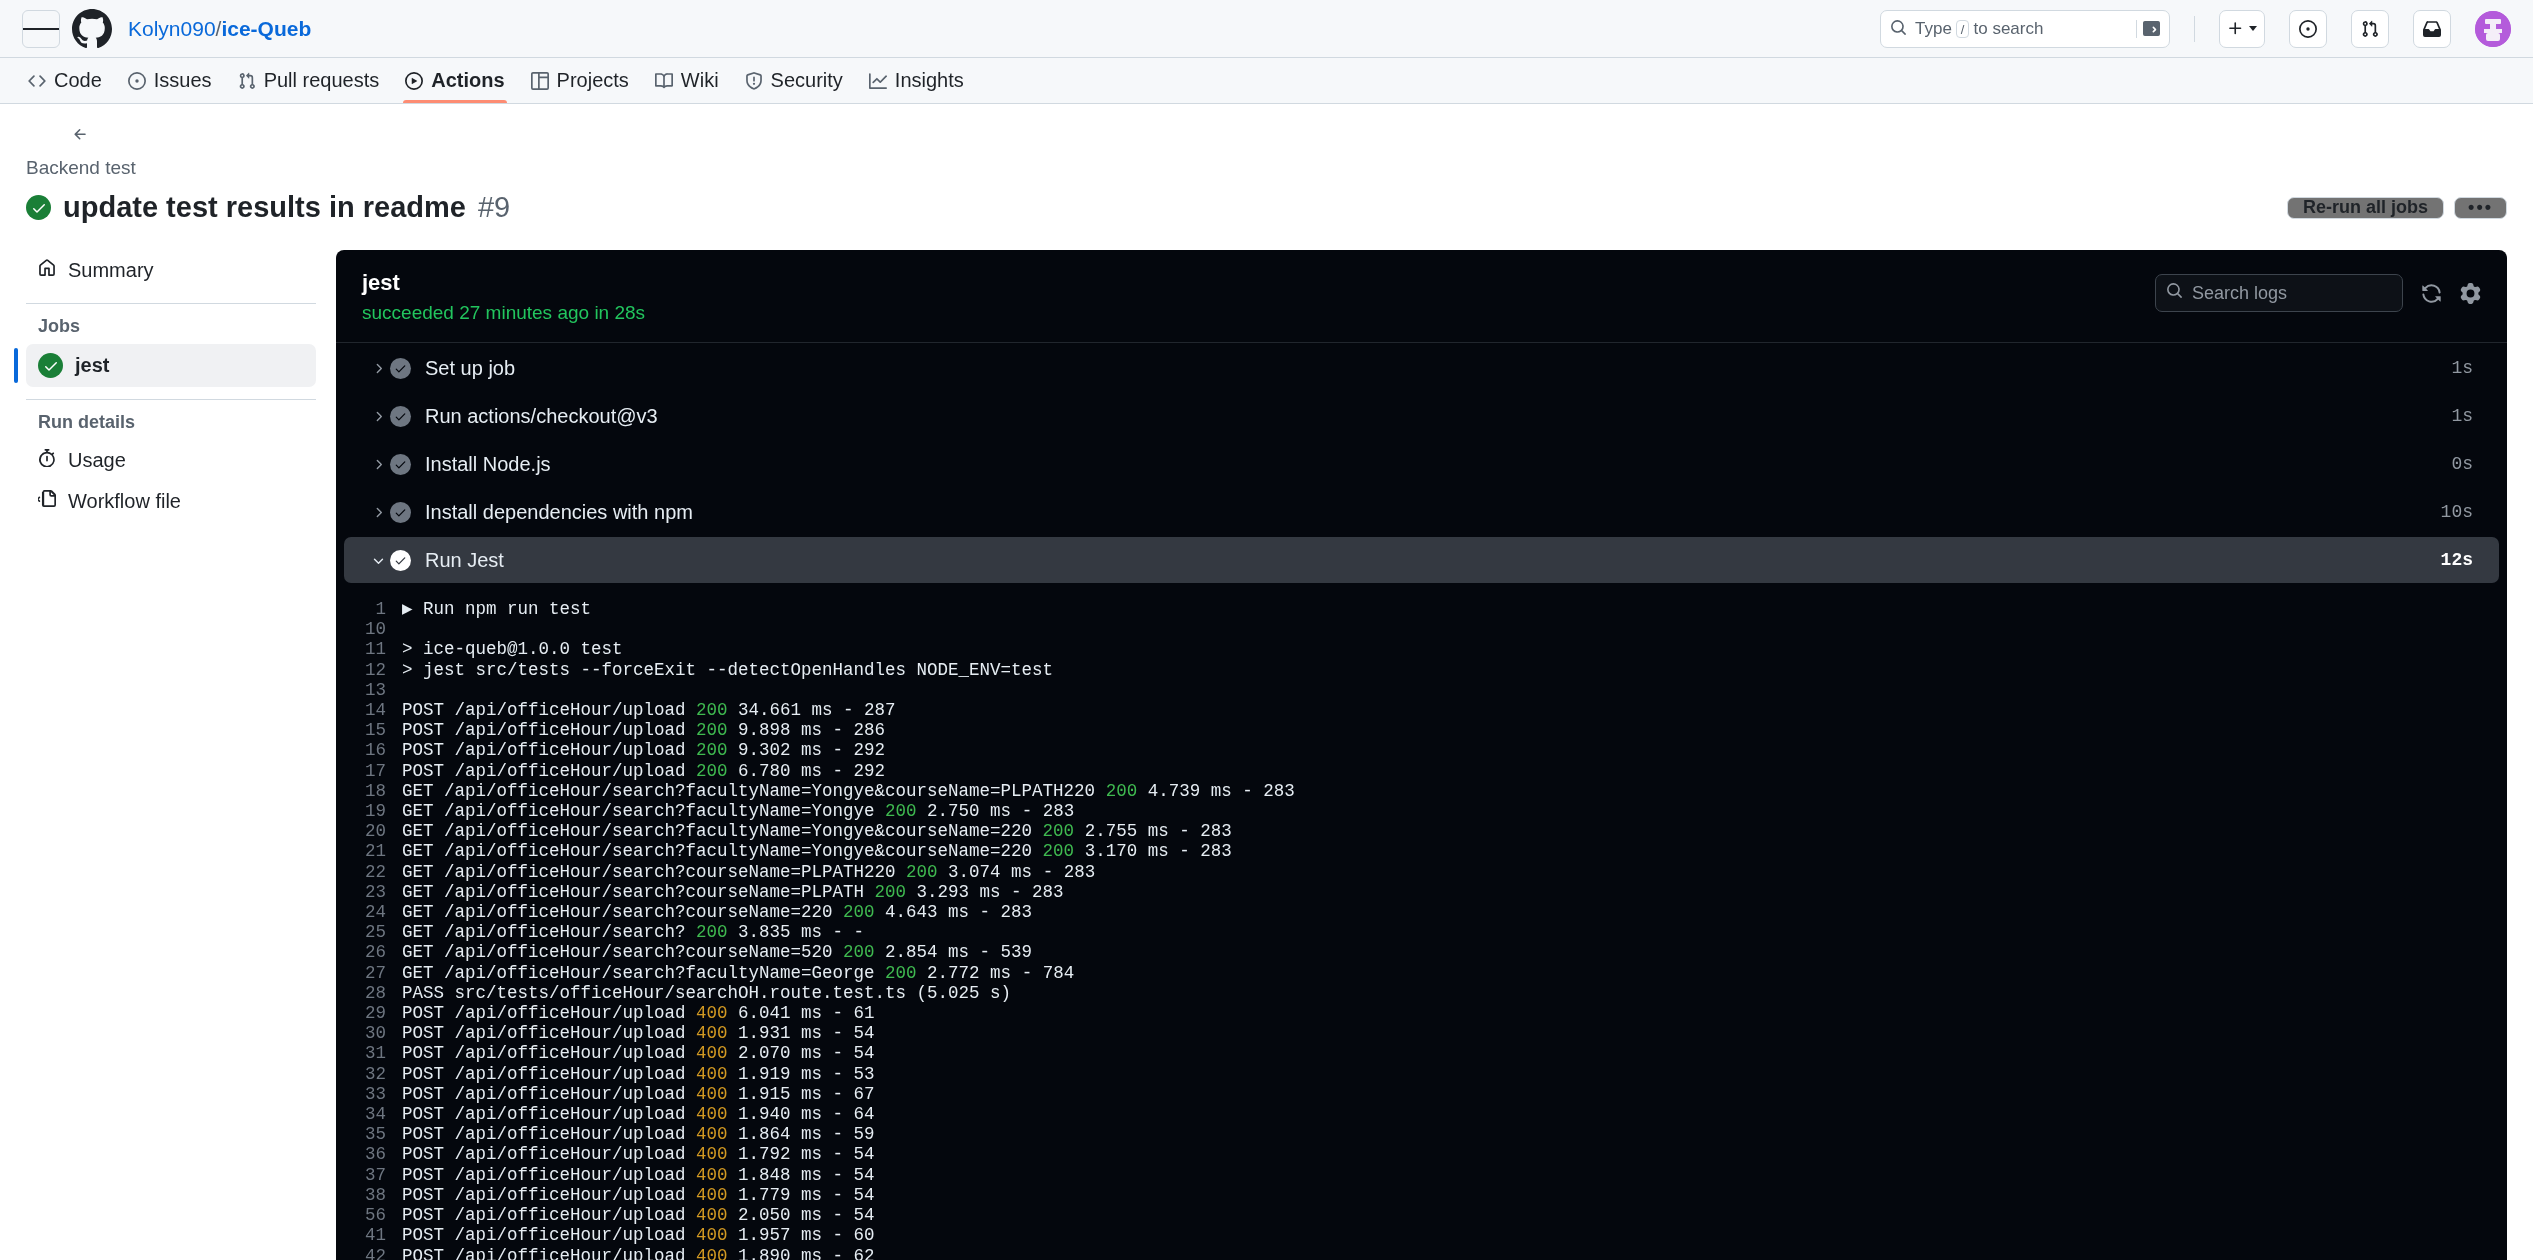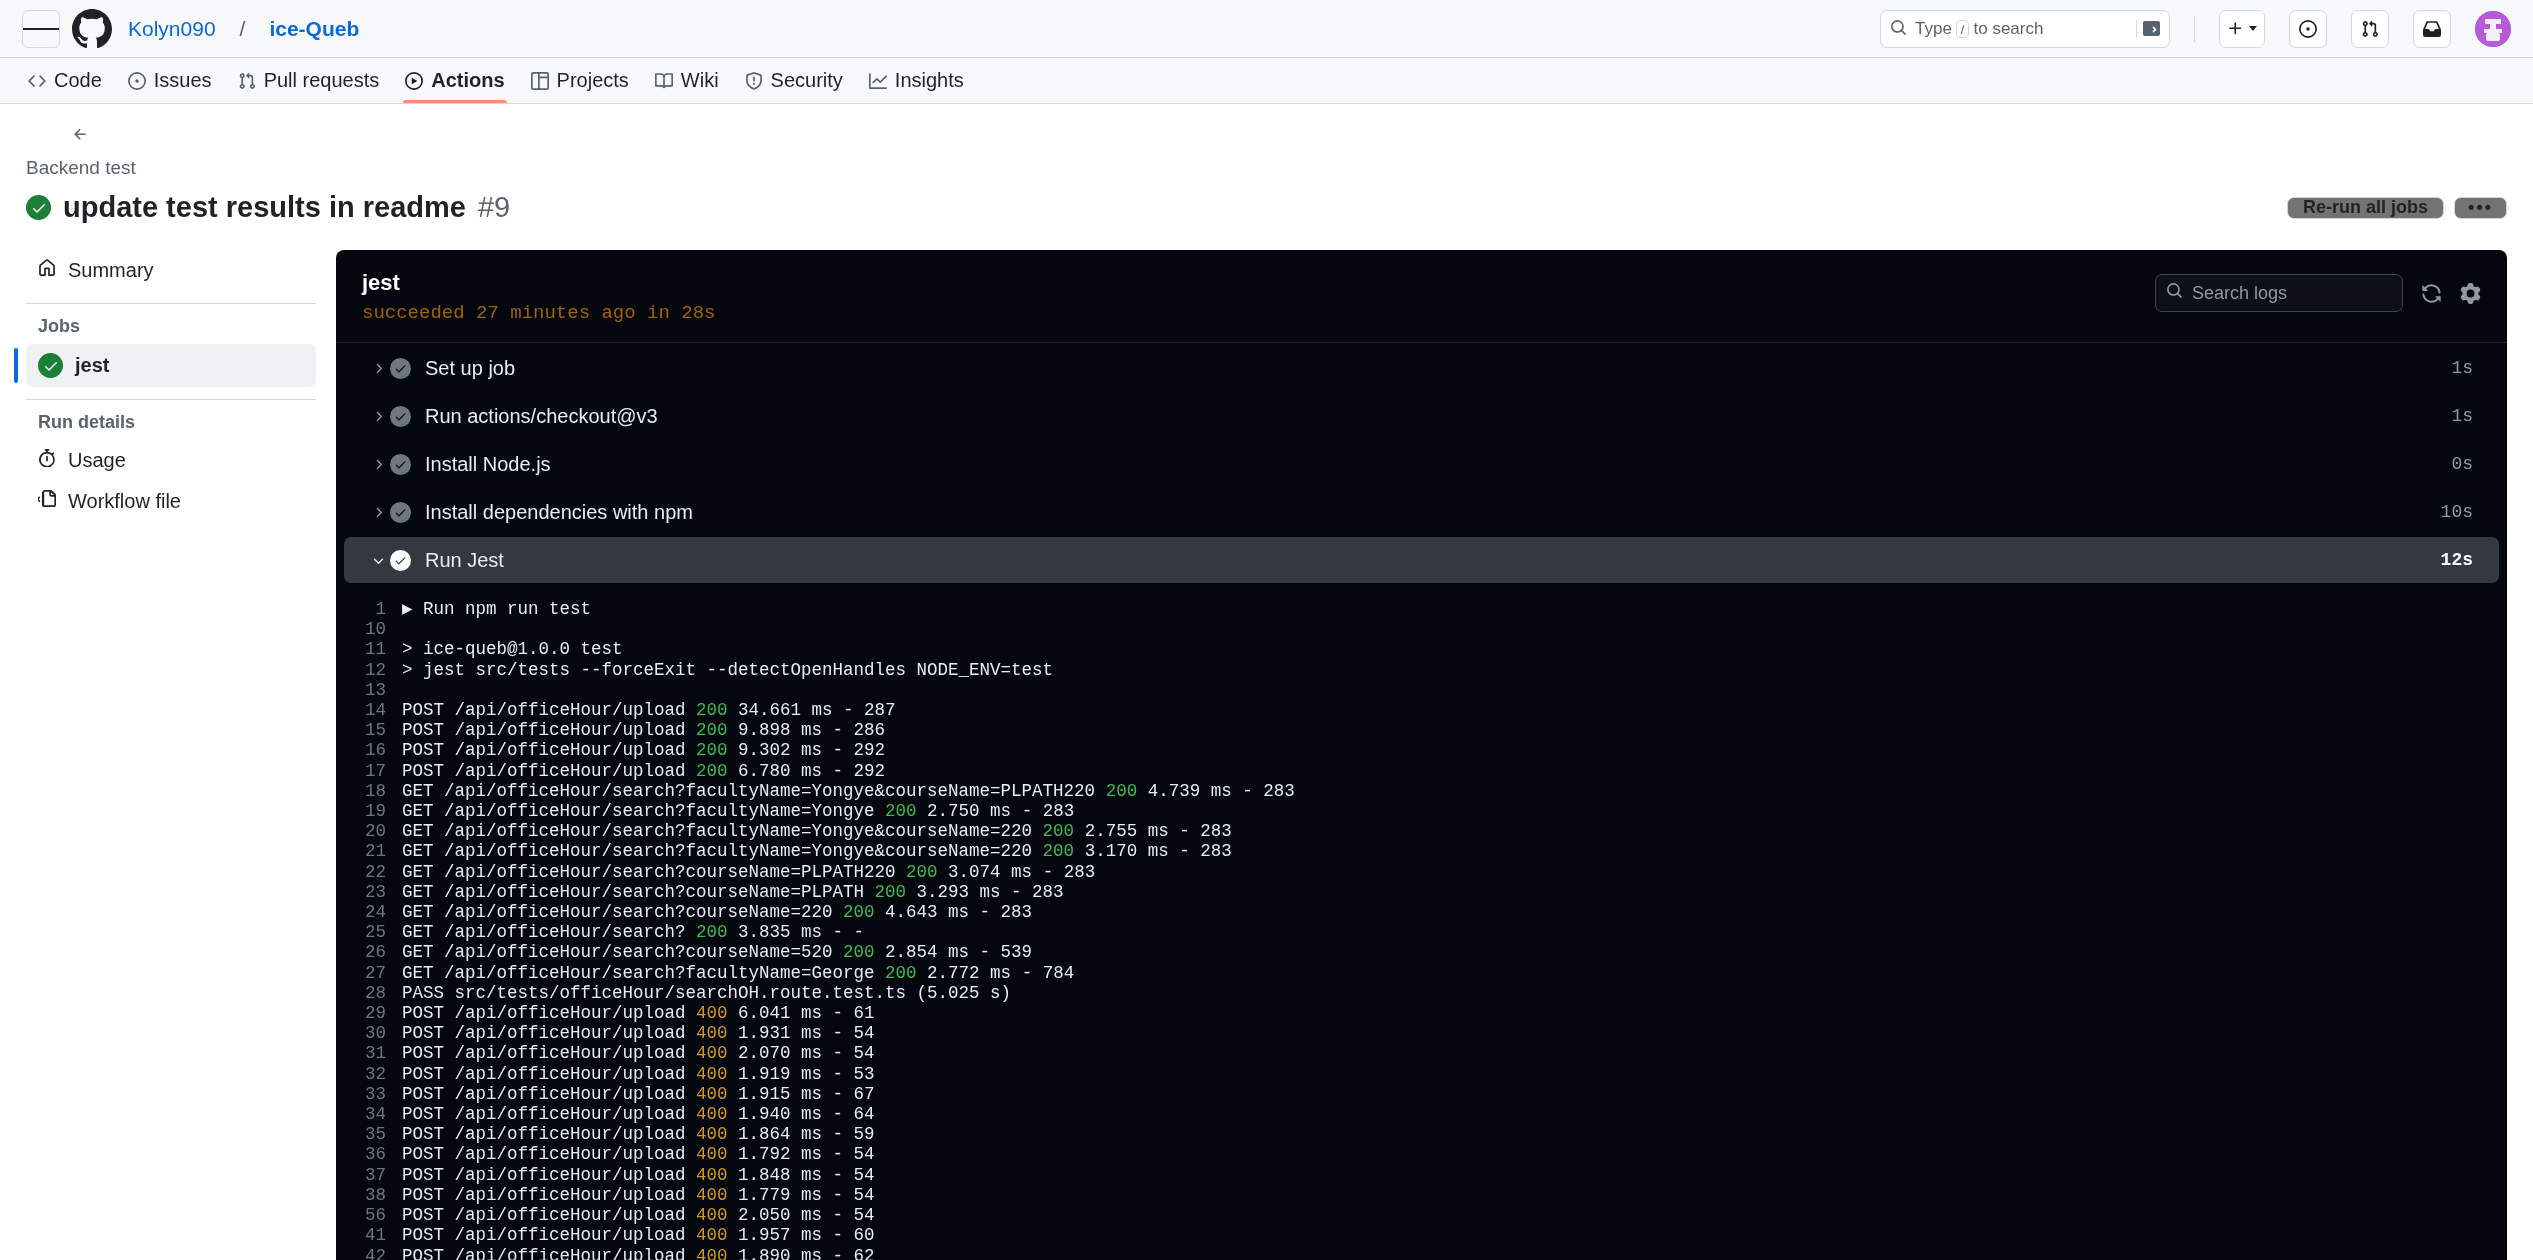--- a/index.html
+++ b/index.html
@@ -19,21 +19,21 @@
     display: flex; align-items: center;
     padding: 0 22px;
   }
   .hamburger {
     width: 38px; height: 38px; border: 1px solid #d1d9e0; border-radius: 6px;
     background: transparent; display: flex; align-items: center; justify-content: center;
     cursor: pointer; margin-right: 12px;
   }
   .hamburger span { display:block; width:18px; height:2px; background:#1f2328; margin:1.8px 0; }
   .gh-logo { width: 42px; height: 42px; margin-right: 14px; display:flex; align-items:center; }
-  .breadcrumb-top { font-size: 21px; display: flex; align-items: center; gap: 24px; }
+  .breadcrumb-top { font-size: 21px; display: flex; align-items: center; gap: 0; }
   .breadcrumb-top .owner { color: #0969da; text-decoration: none; }
   .breadcrumb-top .sep { color: #59636e; }
   .breadcrumb-top .repo { color: #0969da; font-weight: 600; text-decoration: none; }
   .header-right { margin-left: auto; display: flex; align-items: center; gap: 24px; }
   .search-box {
     width: 290px; height: 38px; border: 1px solid #d1d9e0; border-radius: 7px;
     background: #ffffff; display: flex; align-items: center; padding: 0 9px; gap: 8px;
     cursor: text;
   }
   .search-box .ph { color: #59636e; font-size: 17px; display:flex; align-items:center; gap:4px; }
@@ -108,21 +108,21 @@
   
   .log-panel {
     flex: 1; background: #04070d; border-radius: 8px; overflow: hidden;
     color: #e6edf3; min-height: 1000px;
   }
   .log-head {
     display:flex; align-items:flex-start; padding: 20px 26px 18px 26px;
     border-bottom: 1px solid #21262d;
   }
   .log-head .title { font-size: 22px; font-weight: 700; color:#ffffff; }
-  .log-head .sub { font-size: 19px; color:#a16207; margin-top: 6px; font-family: Liberation Mono, monospace; }
+  .log-head .sub { font-size: 19px; color:#22c55e; margin-top: 6px; }
   .log-head-right { margin-left:auto; display:flex; align-items:center; gap: 18px; padding-top: 4px; }
   .log-search {
     width: 248px; height: 38px; border:1px solid #3d444d; border-radius: 7px;
     background: #0d1117; display:flex; align-items:center; gap: 9px; padding: 0 10px;
     color:#9198a1; font-size: 18px; cursor:text;
   }
   .log-icon-btn { color:#9198a1; cursor:pointer; display:flex; align-items:center; }
 
   .steps { padding: 0 0 6px 0; }
   .step-row {

